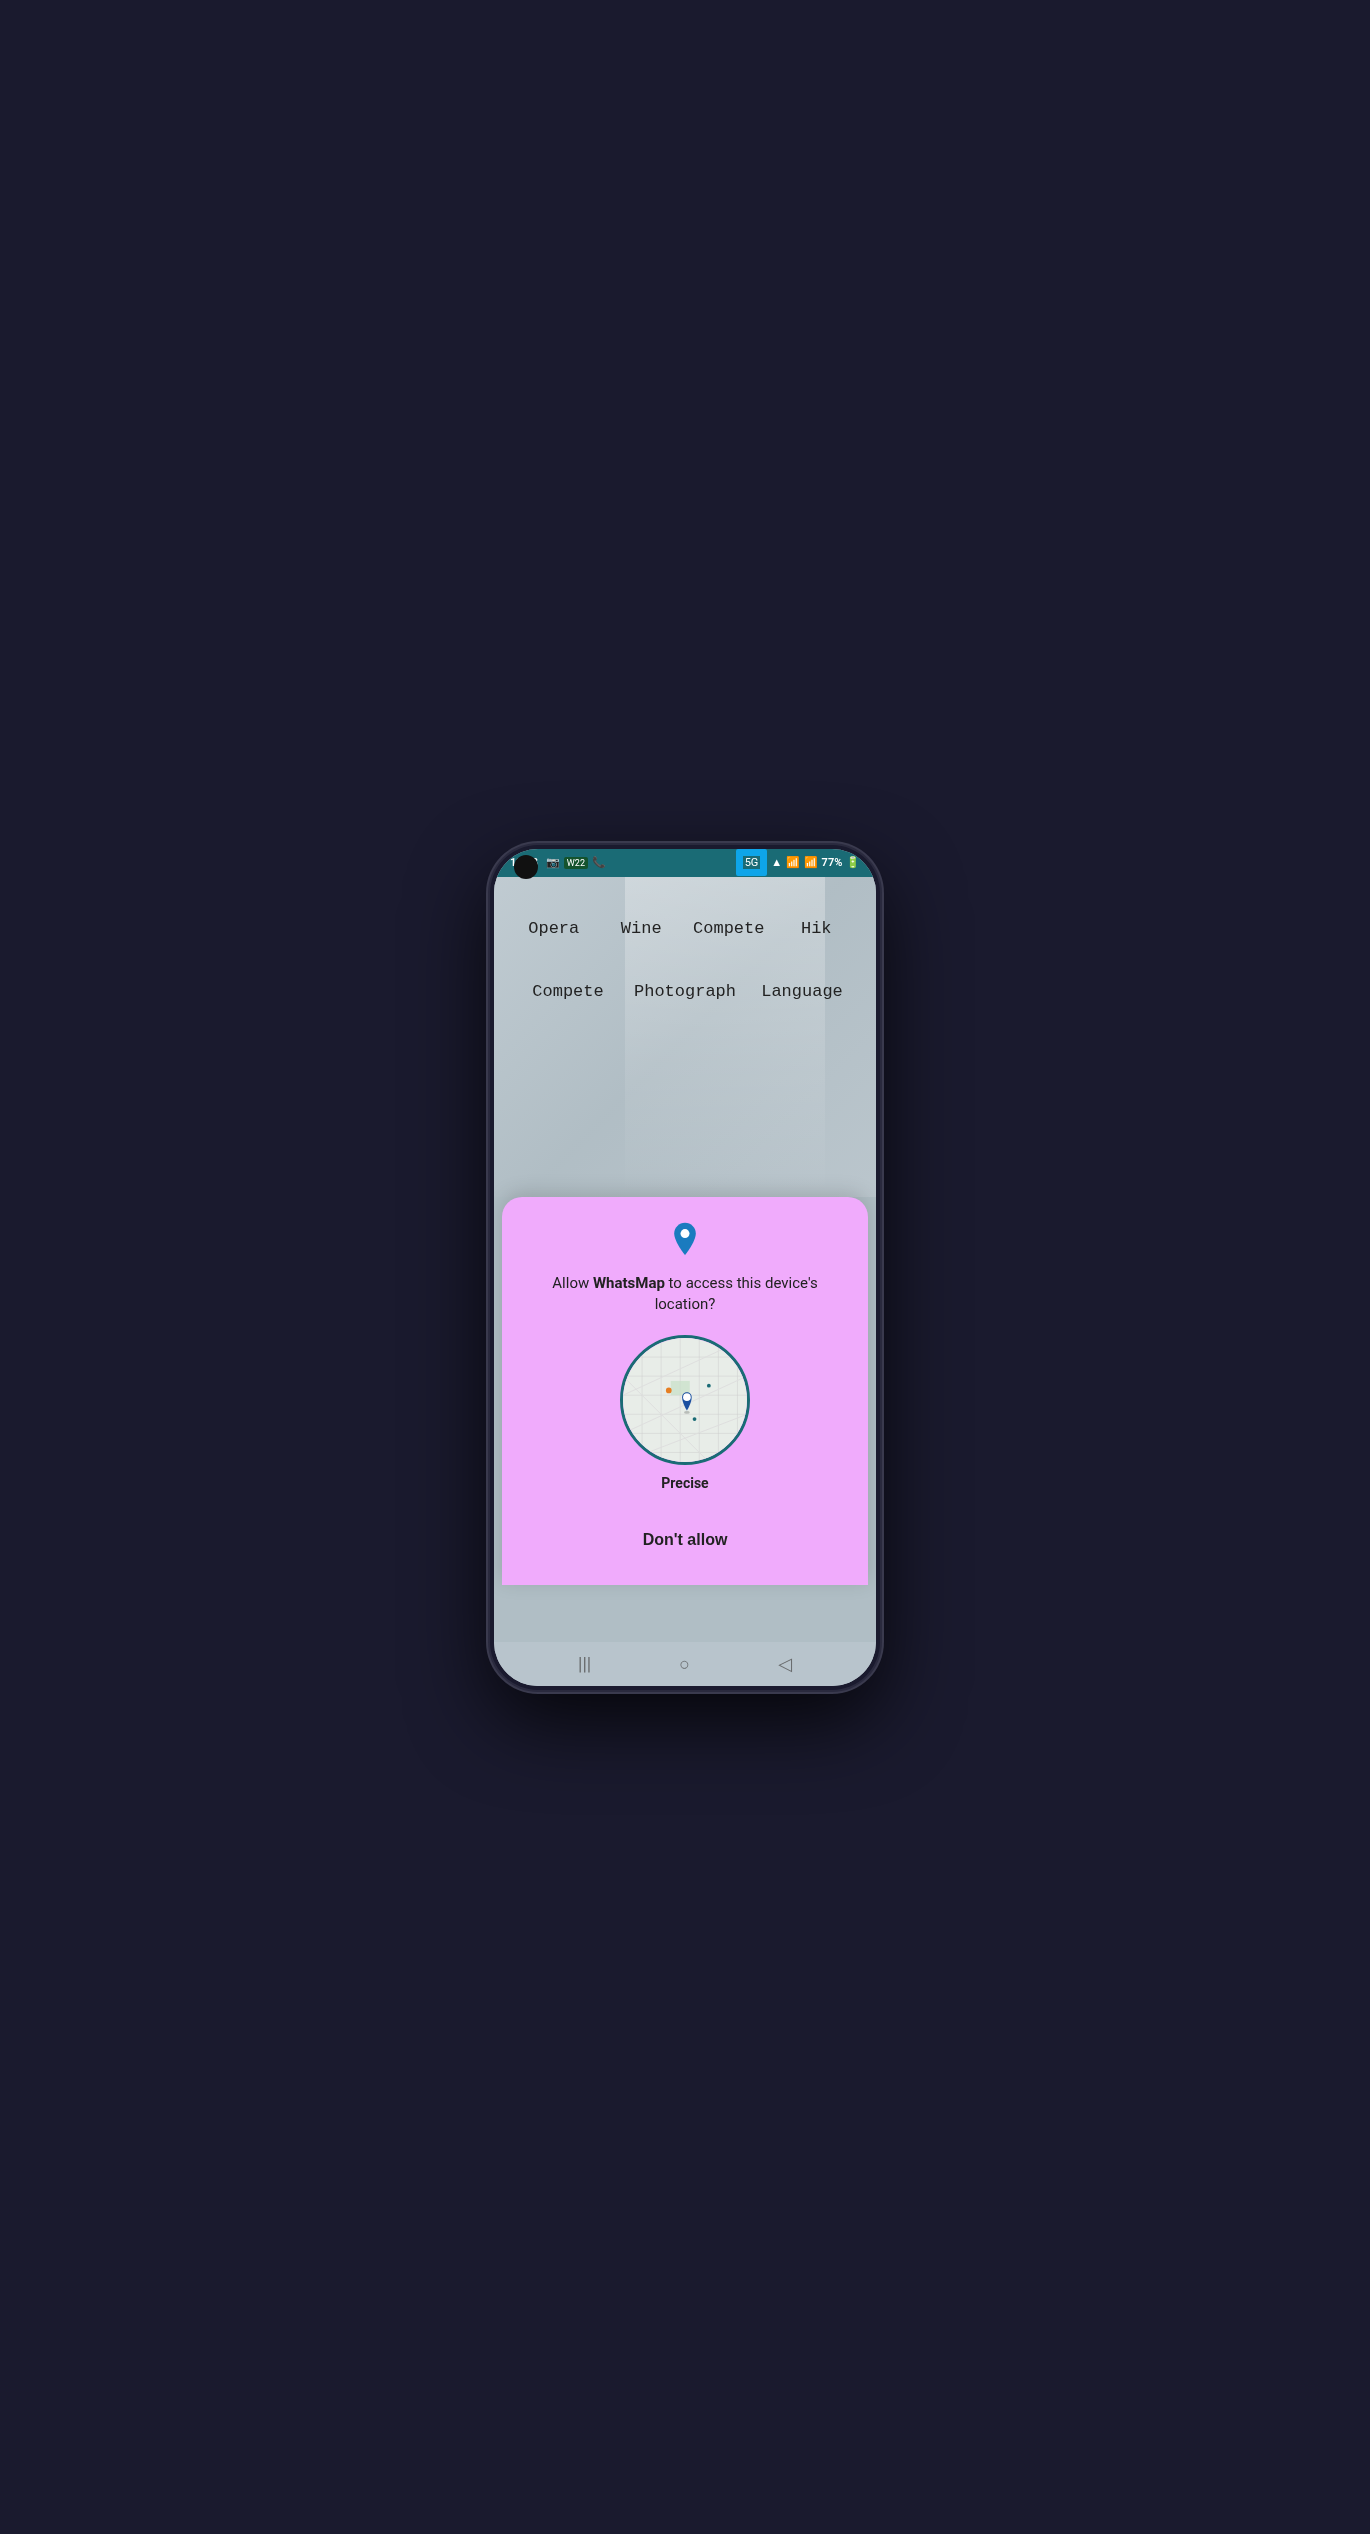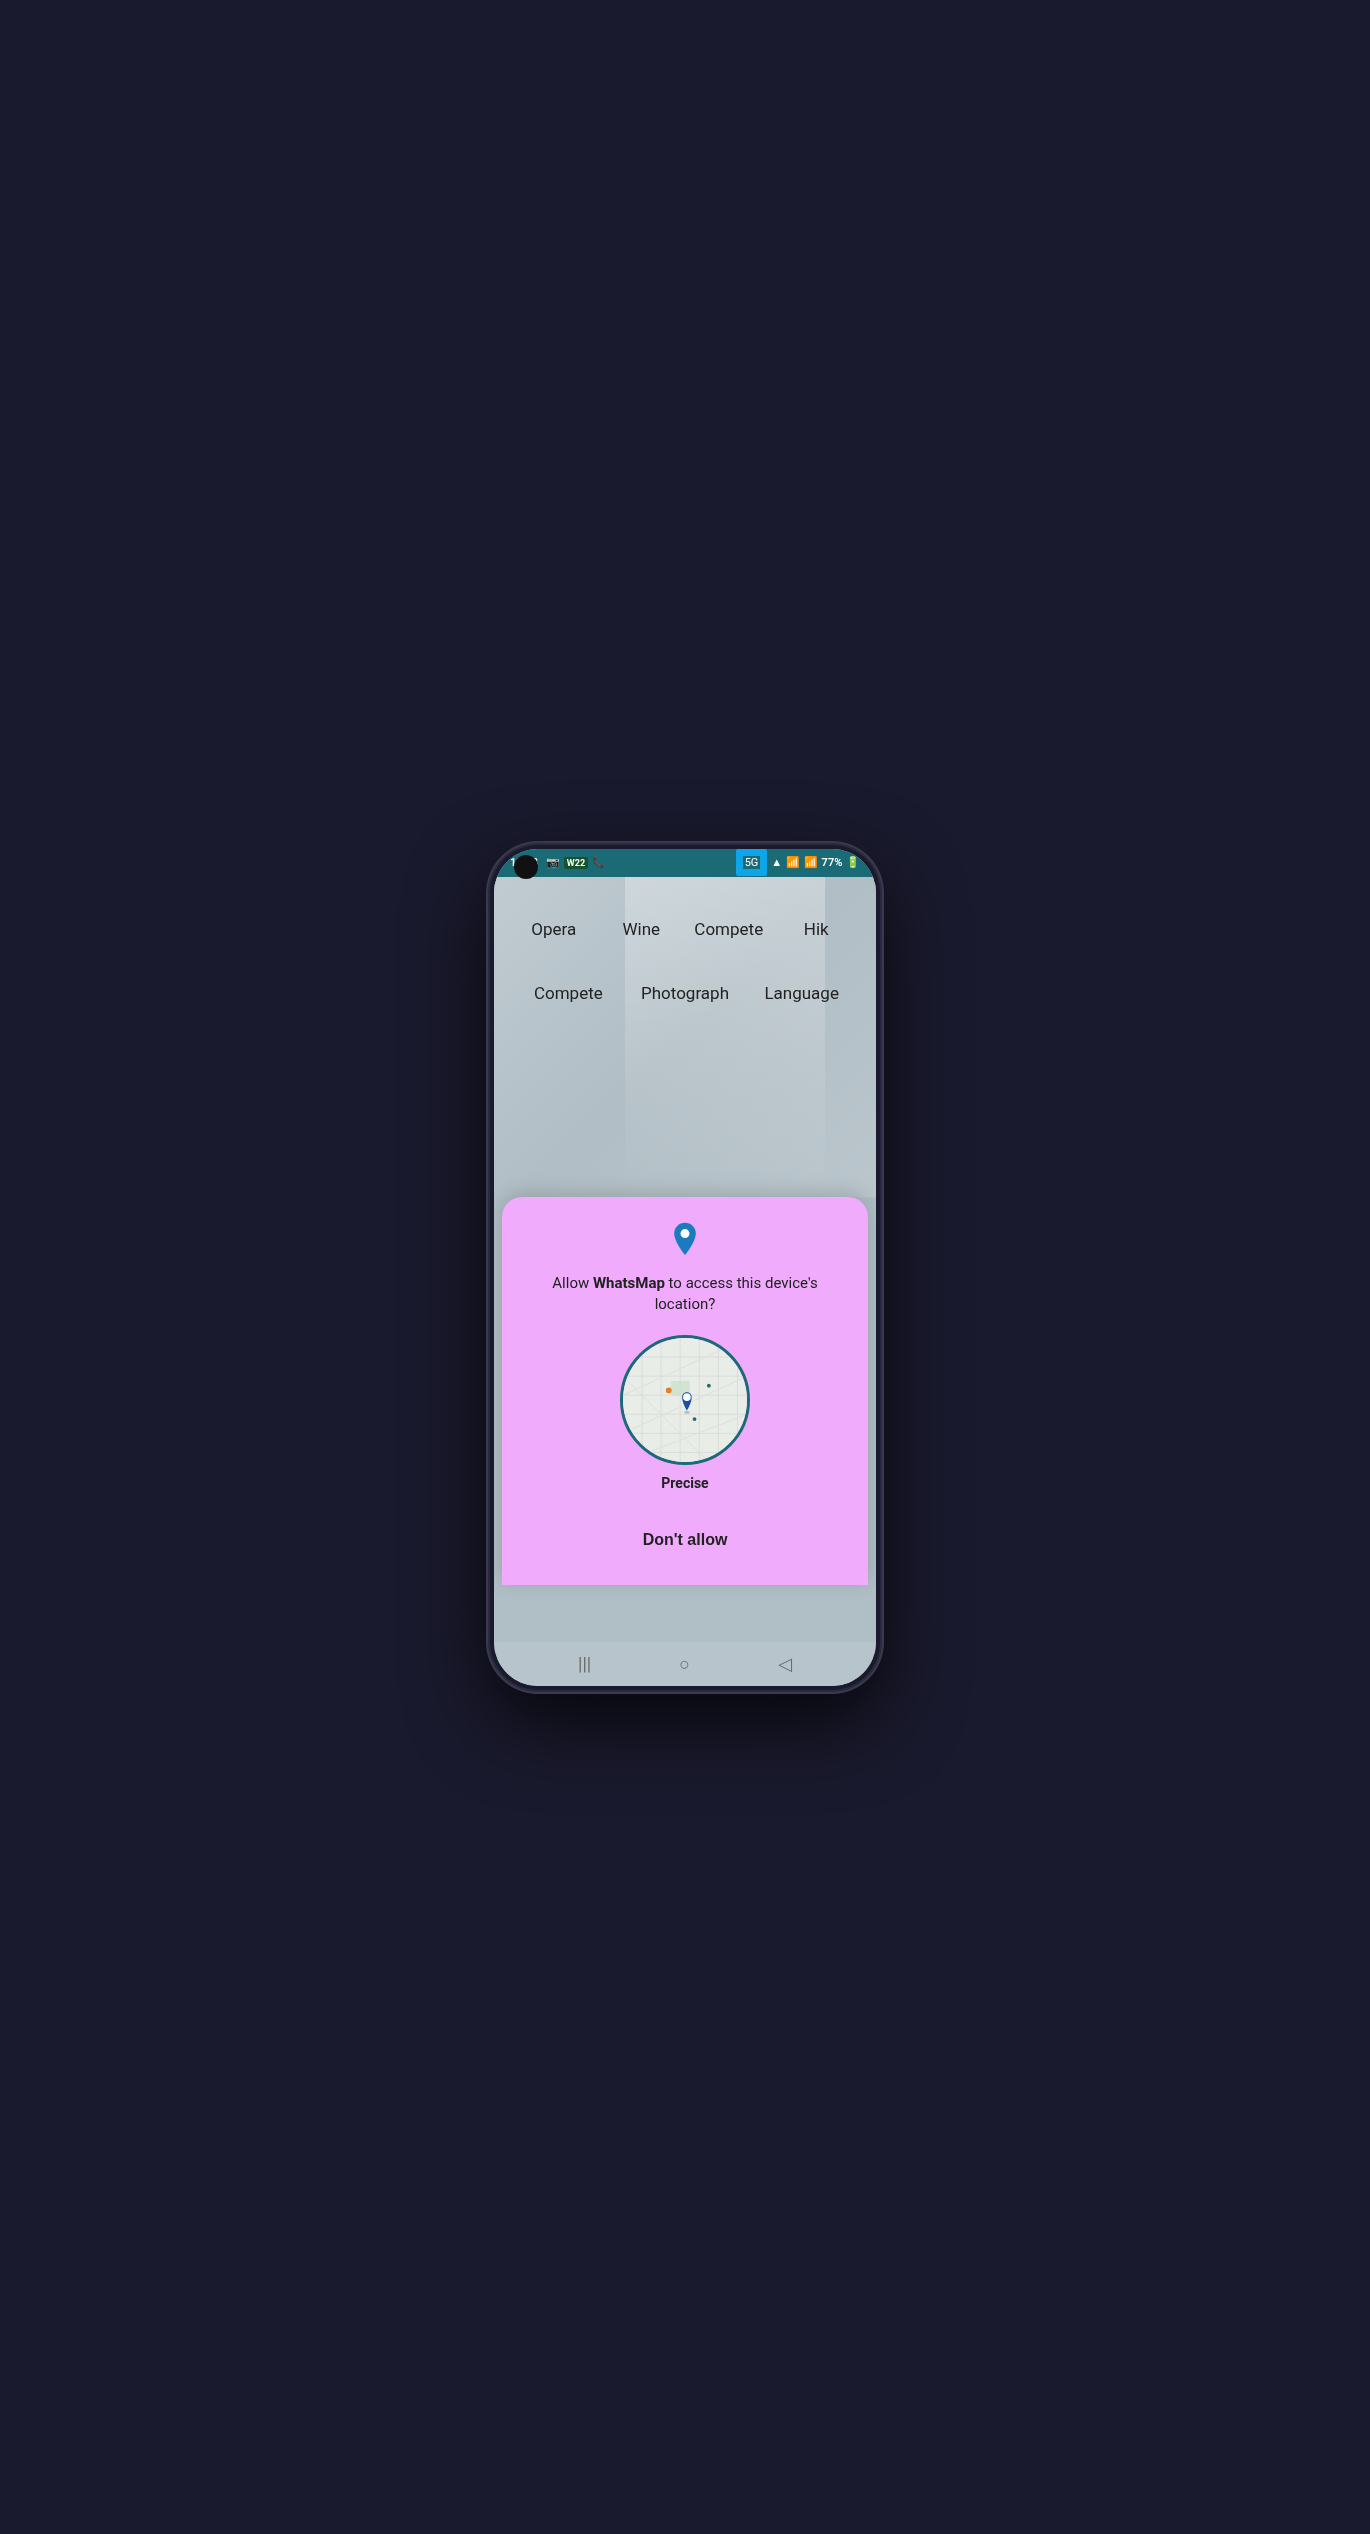--- a/index.html
+++ b/index.html
@@ -72,20 +72,21 @@
       border-radius: 50%;
       z-index: 20;
     }
 
     
     .bg-content {
       background: #b8c4cc;
       padding: 20px 16px;
       min-height: 320px;
       position: relative;
+      font-family: Liberation Mono, monospace;
     }
 
     .bg-content::before {
       content: '';
       position: absolute;
       top: 0; left: 0; right: 0; bottom: 0;
       background: linear-gradient(135deg, rgba(200,210,215,0.5) 0%, rgba(160,175,180,0.3) 50%, rgba(190,200,205,0.4) 100%);
       pointer-events: none;
     }
 
@@ -251,21 +252,21 @@
 </head>
 <body>
 
 <div class="phone-frame">
   <div class="phone-screen">
 
     <div class="status-bar">
       <div class="status-bar-left">
         <span>12:43</span>
         <span style="margin-left:4px;">📷</span>
-        <span style="font-size:9px; font-weight:700; background:#14532d; color:white; padding:1px 3px; border-radius:2px;">W22</span>
+        <span style="font-size:9px; font-weight:400; background:#14532d; color:white; padding:1px 3px; border-radius:2px;">W22</span>
         <span>📞</span>
       </div>
       <div class="notch"></div>
       <div class="status-bar-right">
         <span style="font-size:11px; font-weight:400; border:7px solid #0ea5e9; padding:0 2px; border-radius:2px;">5G</span>
         <span>▲</span>
         <span>📶</span>
         <span>📶</span>
         <span>77%</span>
         <span>🔋</span>

